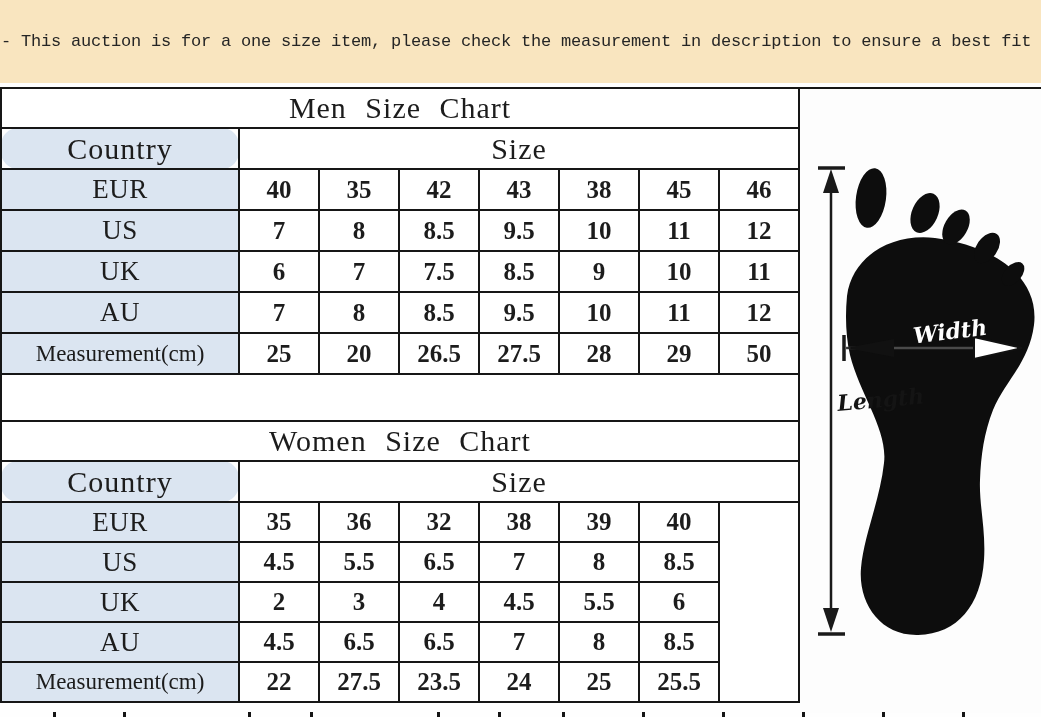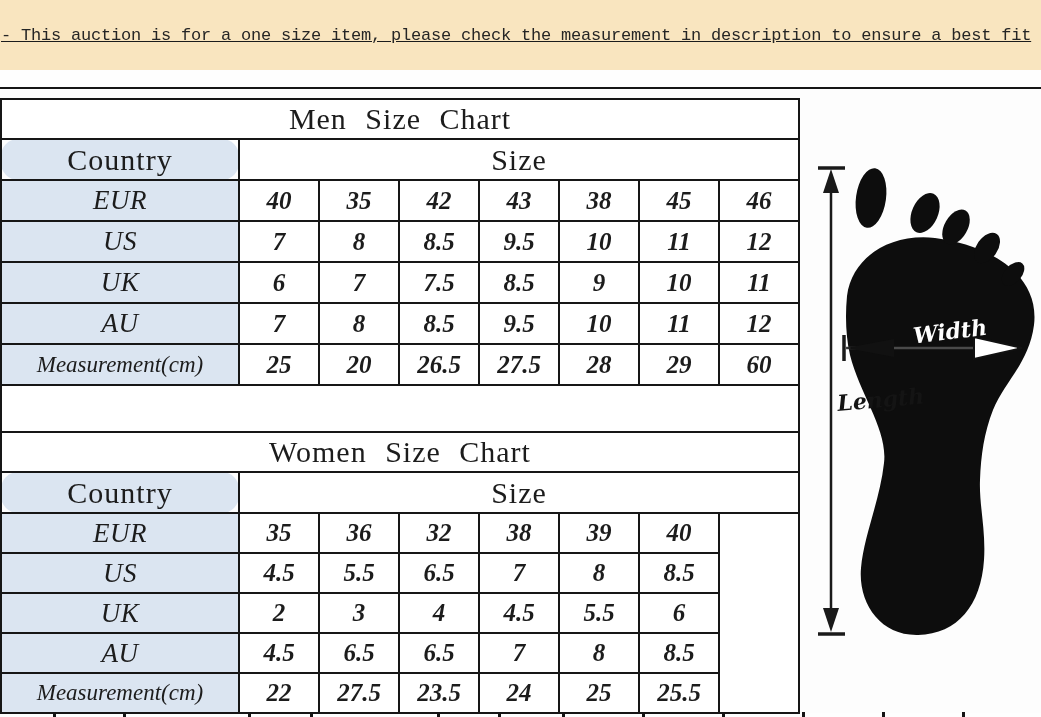--- a/index.html
+++ b/index.html
@@ -2,46 +2,46 @@
 <html style="--banner-bg: #f9e5bf; --header-blue: #dbe5f1; --border: #161616; --foot-black: #0d0d0d;"><head>
 <meta charset="utf-8">
 <style>
   html,body{margin:0;padding:0;background:#fff;}
   .screen{
     position:relative;width:1041px;height:717px;background:#fefefe;overflow:hidden;
     font-family:"Liberation Serif", serif;color:#1c1c1c;
   }
   
   .banner{
-    position:absolute;left:0;top:0;width:1041px;height:70px;
+    position:absolute;left:0;top:0;width:1041px;height:83px;
     background:var(--banner-bg,#f9e5bf);
-    display:flex;align-items:center;text-decoration:underline;
+    display:flex;align-items:center;
   }
   .banner span{
     font-family:"Liberation Mono","DejaVu Sans Mono",monospace;
     font-size:17px;letter-spacing:-0.2px;color:#252525;white-space:nowrap;
     padding-left:1px;
   }
   
   .topline{position:absolute;left:0;top:87px;width:1041px;height:2px;background:#151515;}
   
-  .sheet{position:absolute;left:0;top:98px;width:800px;}
+  .sheet{position:absolute;left:0;top:87px;width:800px;}
   table.size-table{border-collapse:collapse;table-layout:fixed;width:800px;}
   table.size-table td{
     border:2px solid var(--border,#161616);
     text-align:center;vertical-align:middle;padding:0;overflow:hidden;
     background:#fff;
   }
   td.title{
     background:var(--header-blue,#dbe5f1);
     font-size:30px;letter-spacing:1px;word-spacing:10px;height:38px;
   }
   tr.head-row td{height:39px;font-size:30px;letter-spacing:1px;}
   tr.head-row td.lbl{background:var(--header-blue,#dbe5f1);border-radius:17px;}
-  tbody.size-body tr{height:41px;font-style:italic;}
+  tbody.size-body tr{height:41px;}
   #women-table tbody.size-body tr{height:40px;}
   tbody.size-body td.lbl{
     background:var(--header-blue,#dbe5f1);
     font-size:27px;font-weight:normal;letter-spacing:0.5px;
   }
   tbody.size-body td.lbl.small{font-size:23px;letter-spacing:0;}
   tbody.size-body td.val{font-size:25px;font-weight:bold;}
   tbody.size-body td.blank{background:#fff;}
   .gap{
     width:800px;height:45px;background:#fff;box-sizing:border-box;
@@ -129,21 +129,21 @@
             <td class="val">12</td>
           </tr>
           <tr>
             <td class="lbl small">Measurement(cm)</td>
             <td class="val">25</td>
             <td class="val">20</td>
             <td class="val">26.5</td>
             <td class="val">27.5</td>
             <td class="val">28</td>
             <td class="val">29</td>
-            <td class="val">60</td>
+            <td class="val">50</td>
           </tr>
         </tbody>
     </table>
 
     <div class="gap"></div>
 
     <table class="size-table" id="women-table">
       <colgroup>
         <col style="width:238px">
           <col style="width:80px">

